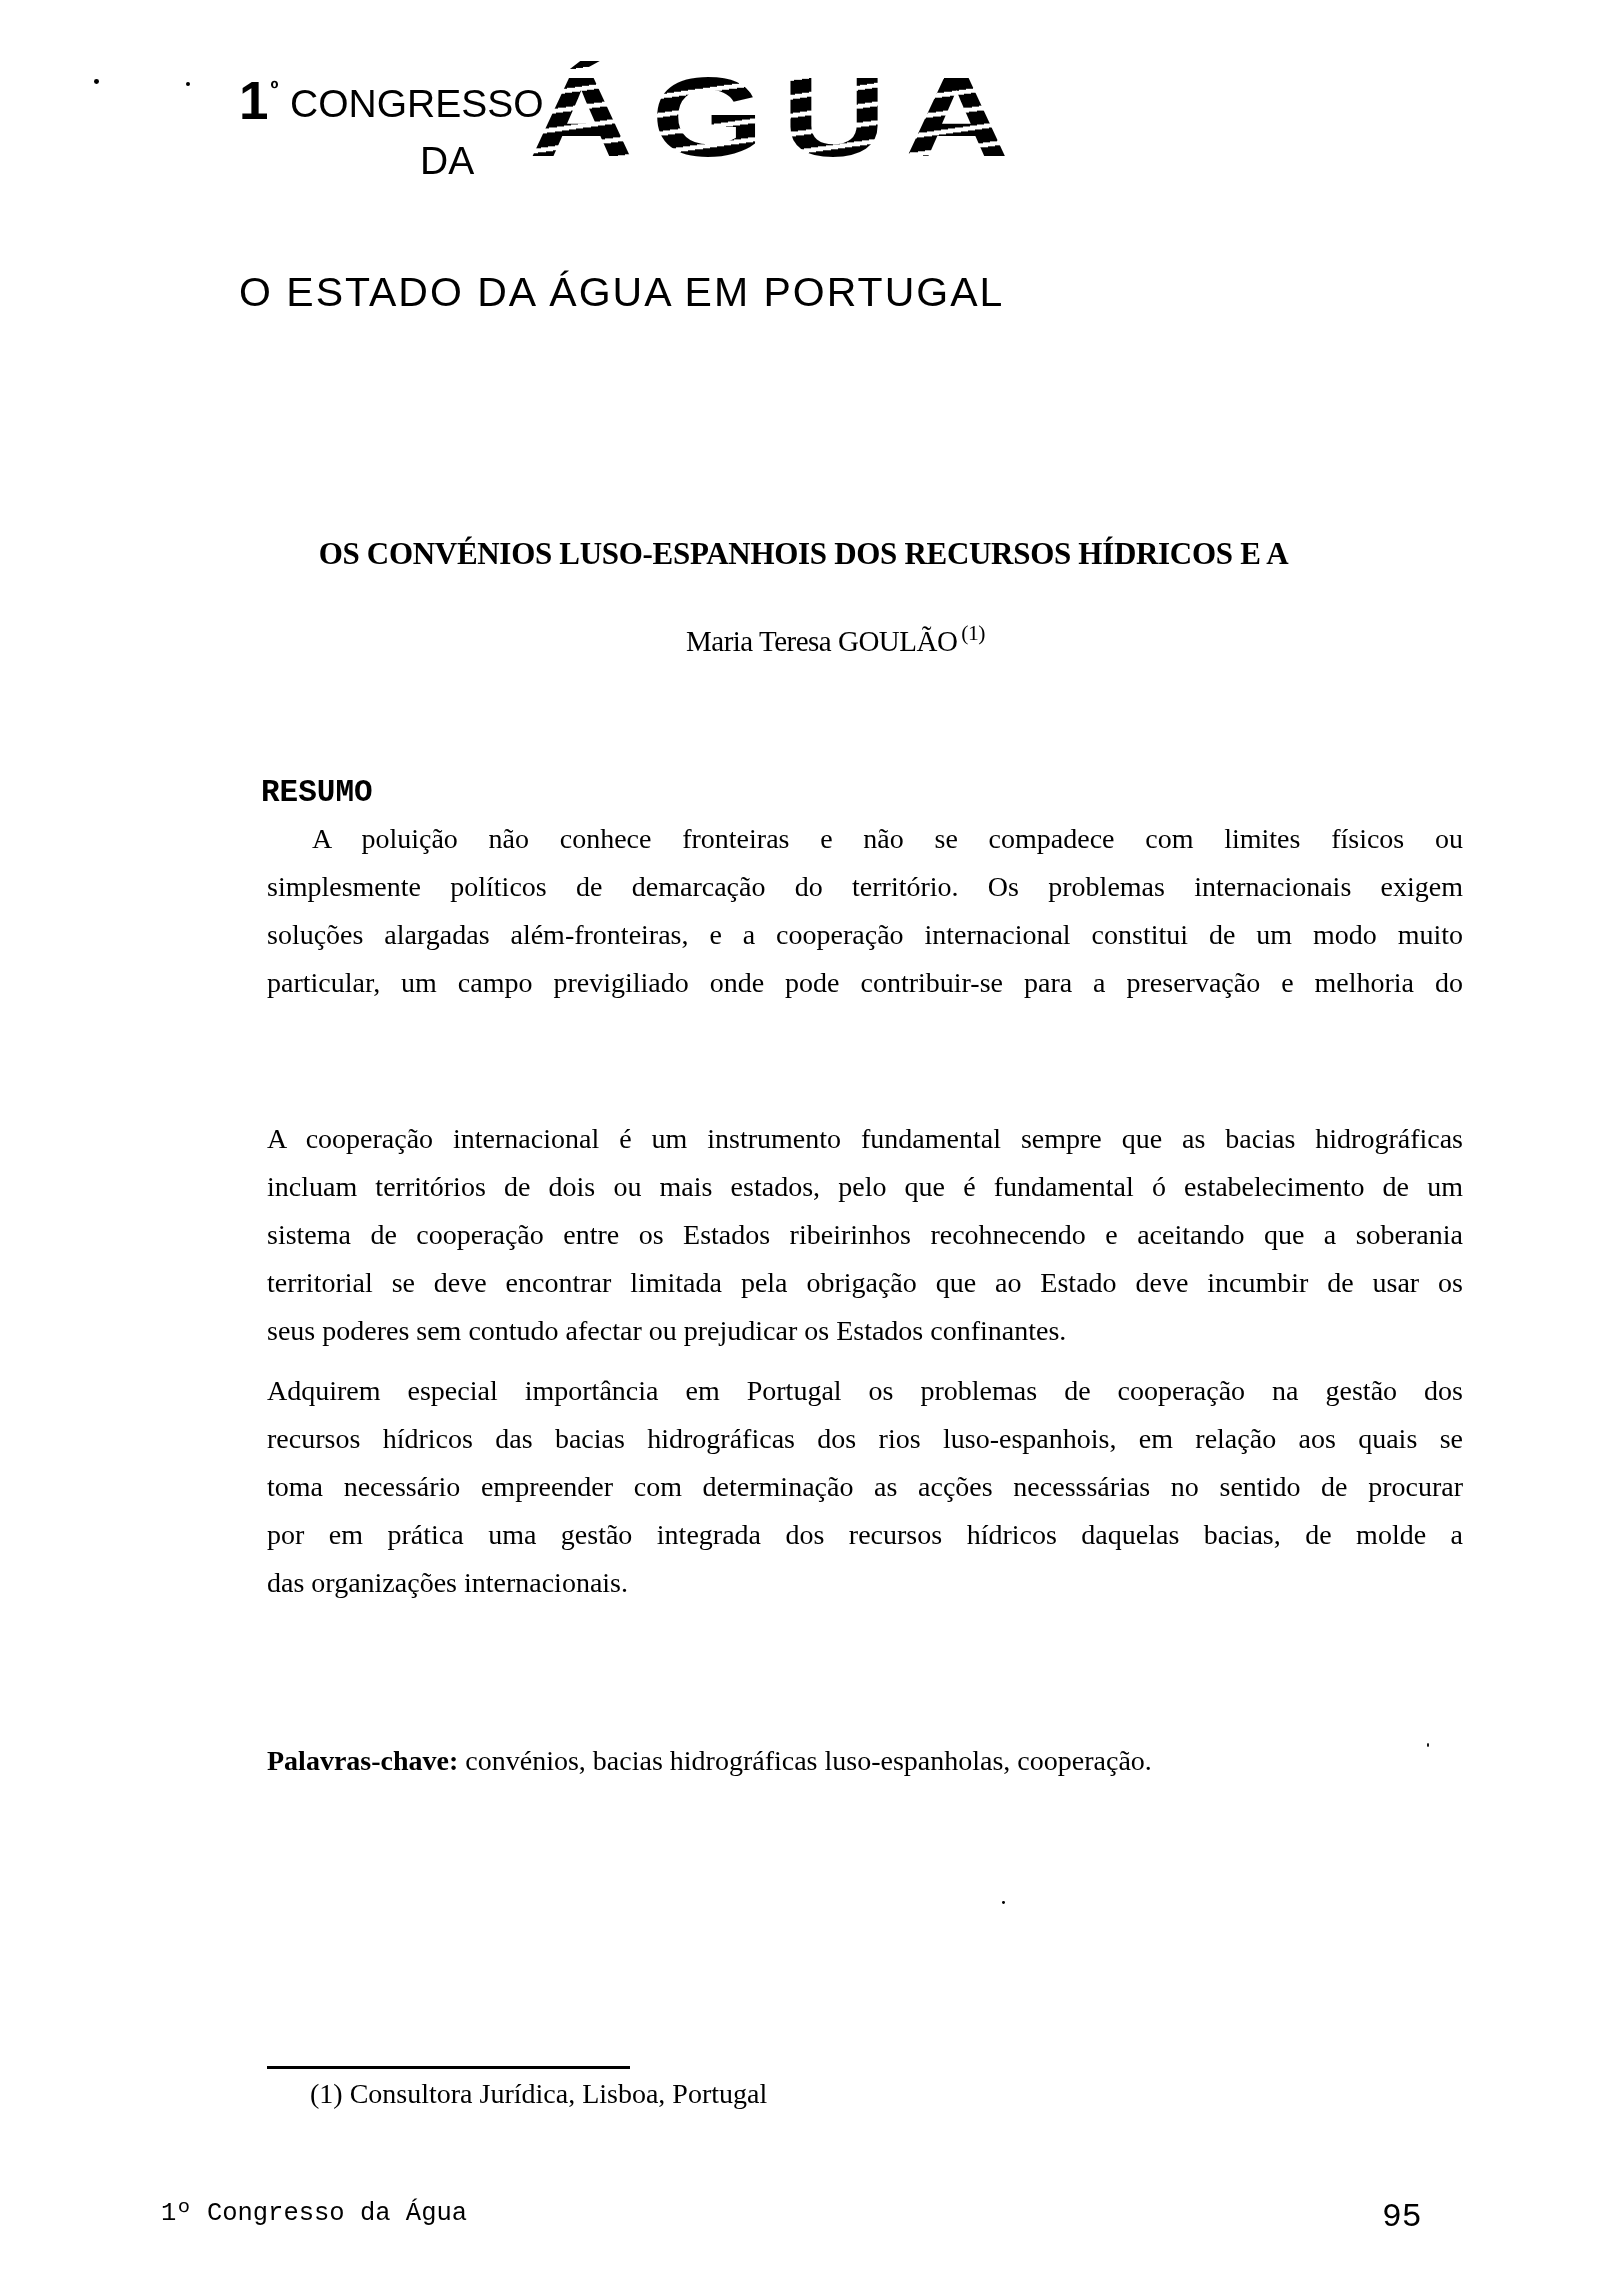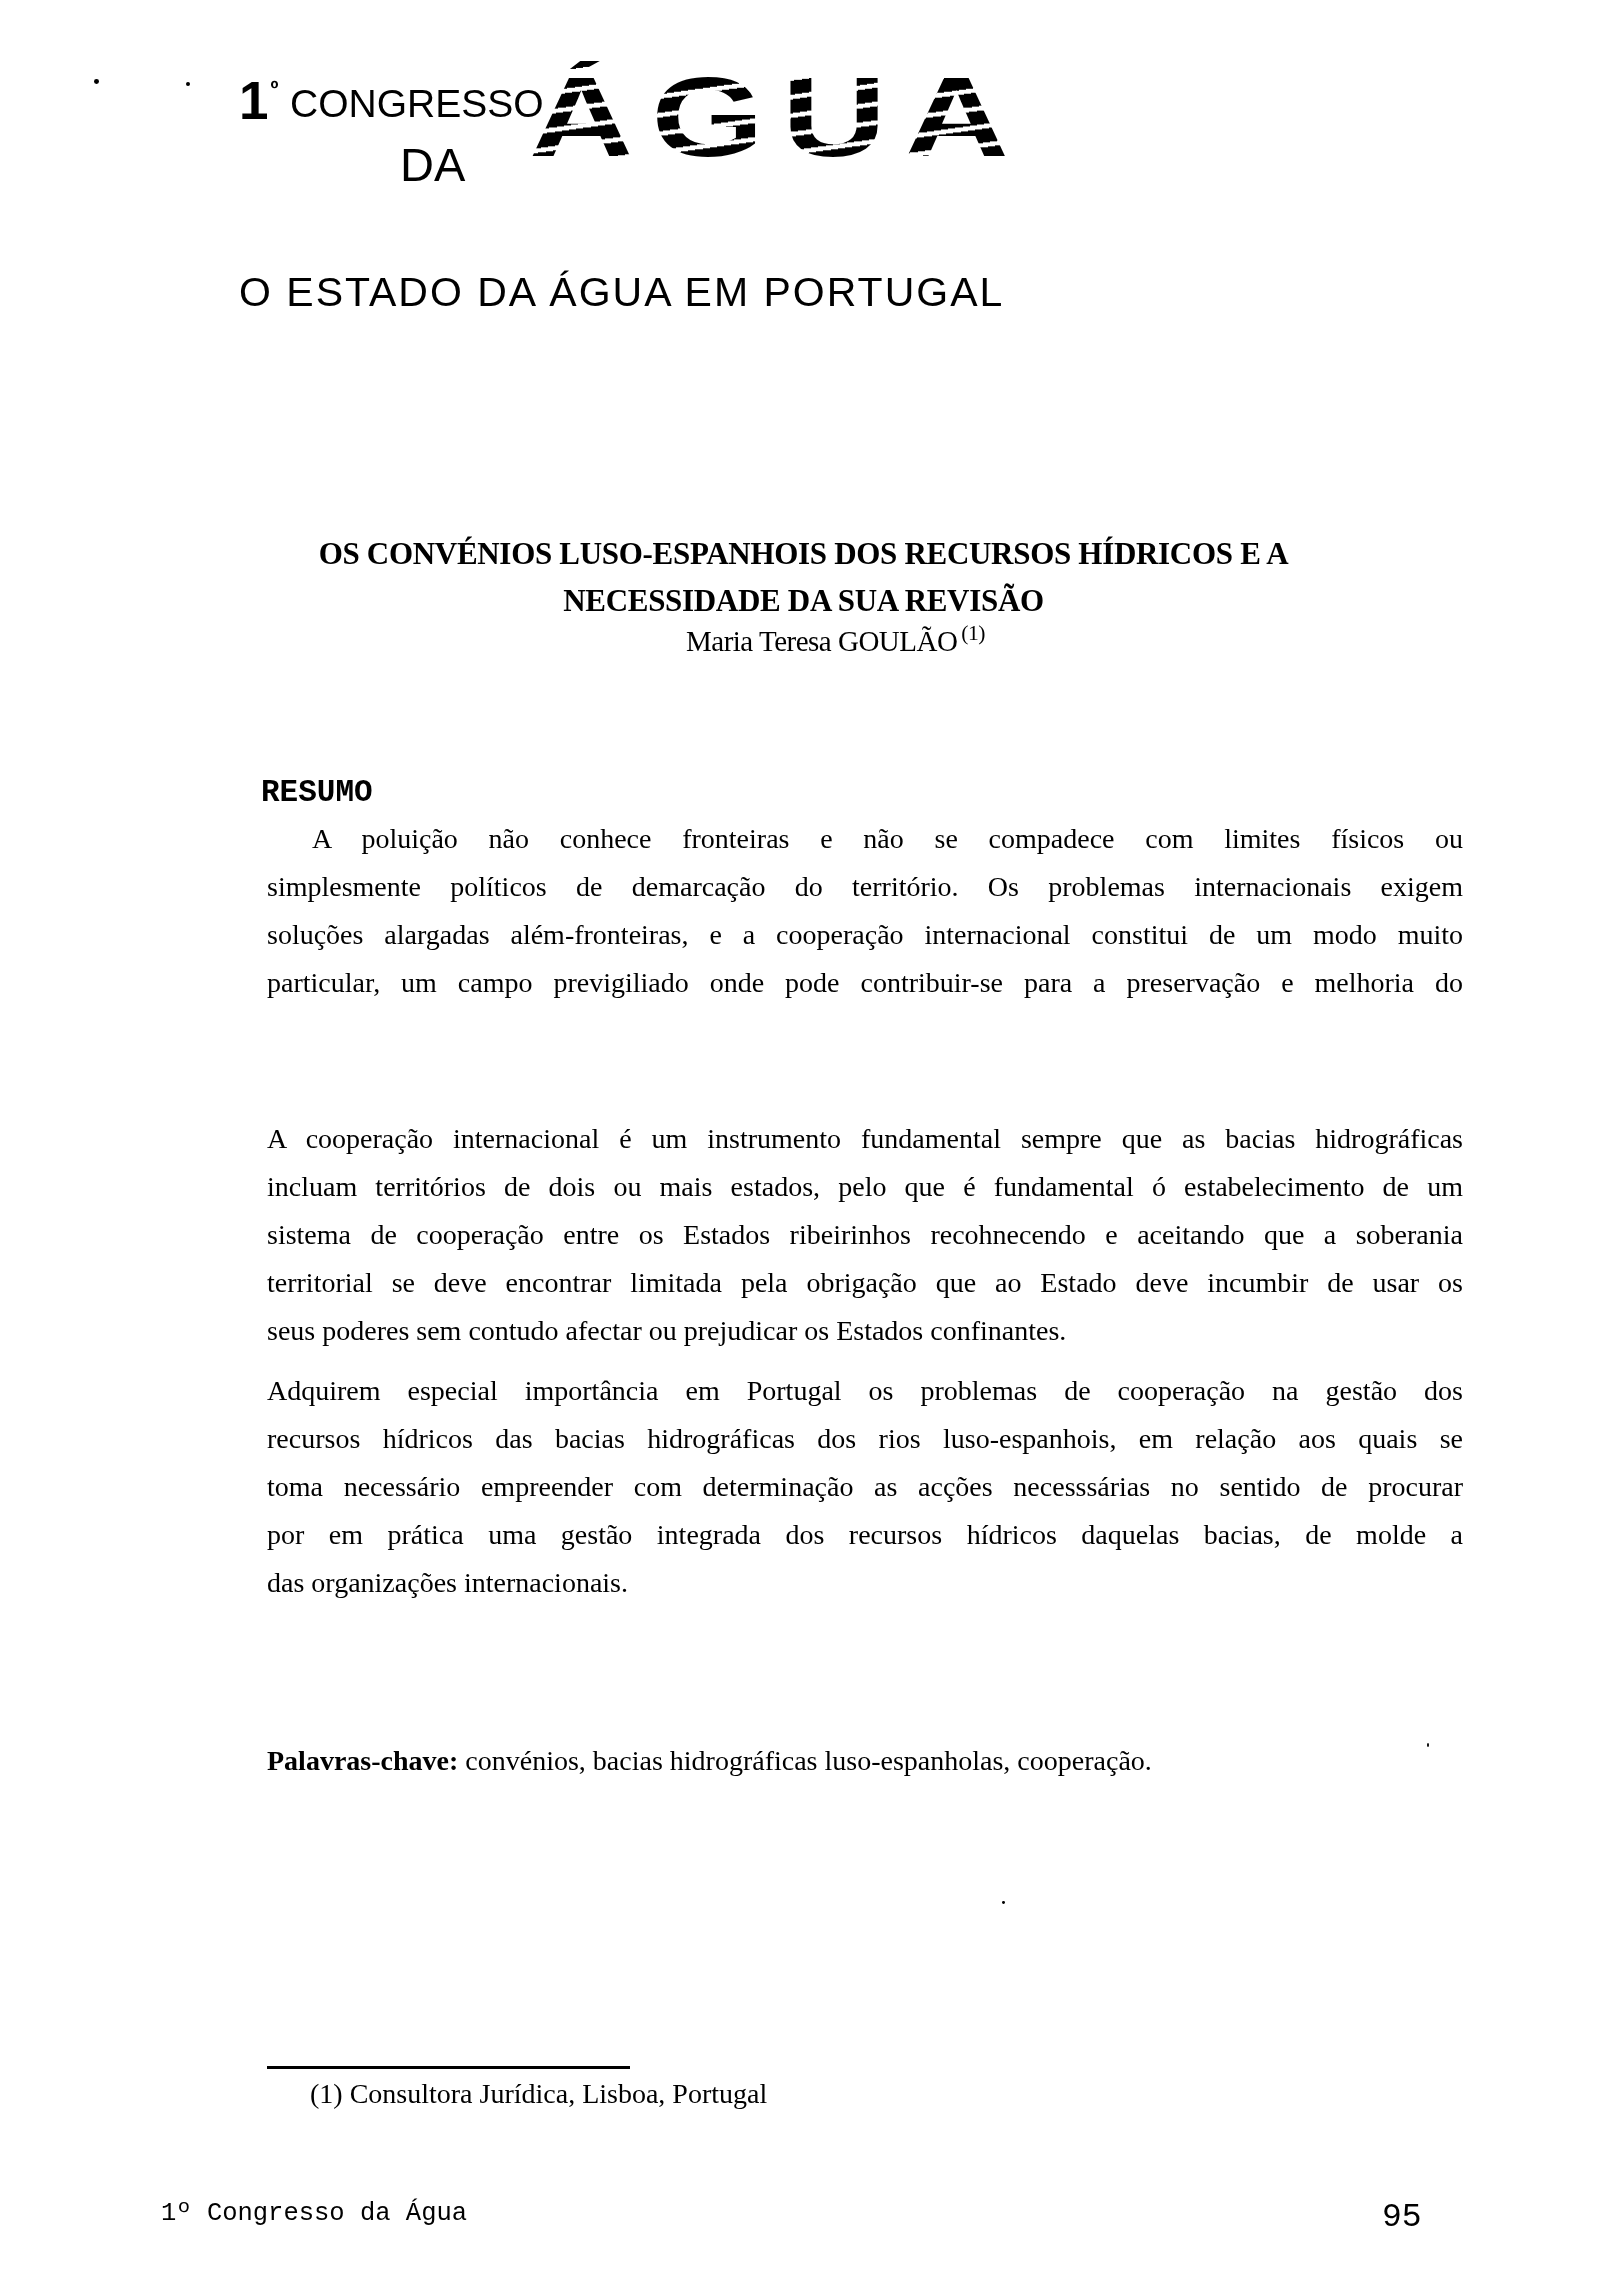--- a/index.html
+++ b/index.html
@@ -3,21 +3,21 @@
 <meta charset="utf-8">
 <style>
   html, body { margin: 0; padding: 0; background: #ffffff; }
   body { width: 1600px; height: 2290px; position: relative; overflow: hidden; color: #000; }
   .abs { position: absolute; }
 
   
   .logo-num { left: 239px; top: 74px; font-family: "Liberation Sans", sans-serif; font-size: 53px; font-weight: bold; line-height: 1; }
   .logo-num sup { font-size: 21.6px; vertical-align: top; position: relative; top: 3.9px; margin-left: 2px; }
   .logo-congresso { left: 290px; top: 84px; font-family: "Liberation Sans", sans-serif; font-size: 39px; line-height: 1; letter-spacing: 0px; }
-  .logo-da { left: 400px; top: 141px; font-family: "Liberation Sans", sans-serif; font-size: 47px; line-height: 1; }
+  .logo-da { left: 420px; top: 141px; font-family: "Liberation Sans", sans-serif; font-size: 39px; line-height: 1; }
   .logo-agua { left: 529px; top: 61px; font-family: "Liberation Sans", sans-serif; font-size: 145px; font-weight: bold; line-height: 1; letter-spacing: 17.6px;
     background: repeating-linear-gradient(170deg, #000 0px, #000 17.6px, #fff 17.6px, #fff 23.5px);
     -webkit-background-clip: text; background-clip: text; color: transparent; transform: scaleY(0.78); transform-origin: top left; }
 
   .event-subtitle { left: 239px; top: 272px; font-family: "Liberation Sans", sans-serif; font-size: 41px; letter-spacing: 2px; line-height: 1; }
 
   .paper-title { left: 225px; width: 1157px; top: 490px; font-family: "Liberation Serif", serif; font-weight: bold; font-size: 31px; text-align: center; line-height: 47px; letter-spacing: -0.3px; margin-top: 40px; }
   .author { left: 686px; top: 627px; font-family: "Liberation Serif", serif; font-size: 29px; line-height: 1; letter-spacing: -0.5px; }
   .author sup { font-size: 21.6px; vertical-align: top; position: relative; top: -3.9px; margin-left: 3.9px; }
 
@@ -46,21 +46,20 @@
 
 <div class="abs logo-num"><span>1</span><sup>º</sup></div>
 <div class="abs logo-congresso">CONGRESSO</div>
 <div class="abs logo-da">DA</div>
 <div class="abs logo-agua">ÁGUA</div>
 
 <div class="abs event-subtitle">O ESTADO DA ÁGUA EM PORTUGAL</div>
 
 <div class="abs paper-title">
   <div>OS CONVÉNIOS LUSO-ESPANHOIS DOS RECURSOS HÍDRICOS E A</div>
-  <div>NECESSIDADE DA SUA REVISÃO</div>
 </div>
 
 <div class="abs author"><span>Maria Teresa GOULÃO</span><sup>(1)</sup></div>
 
 <div class="abs resumo-h">RESUMO</div>
 
 <div class="abs para p1">
   <span class="ln first">A poluição não conhece fronteiras e não se compadece com limites físicos ou</span>
   <span class="ln">simplesmente políticos de demarcação do território. Os problemas internacionais exigem</span>
   <span class="ln">soluções alargadas além-fronteiras, e a cooperação internacional constitui de um modo muito</span>

